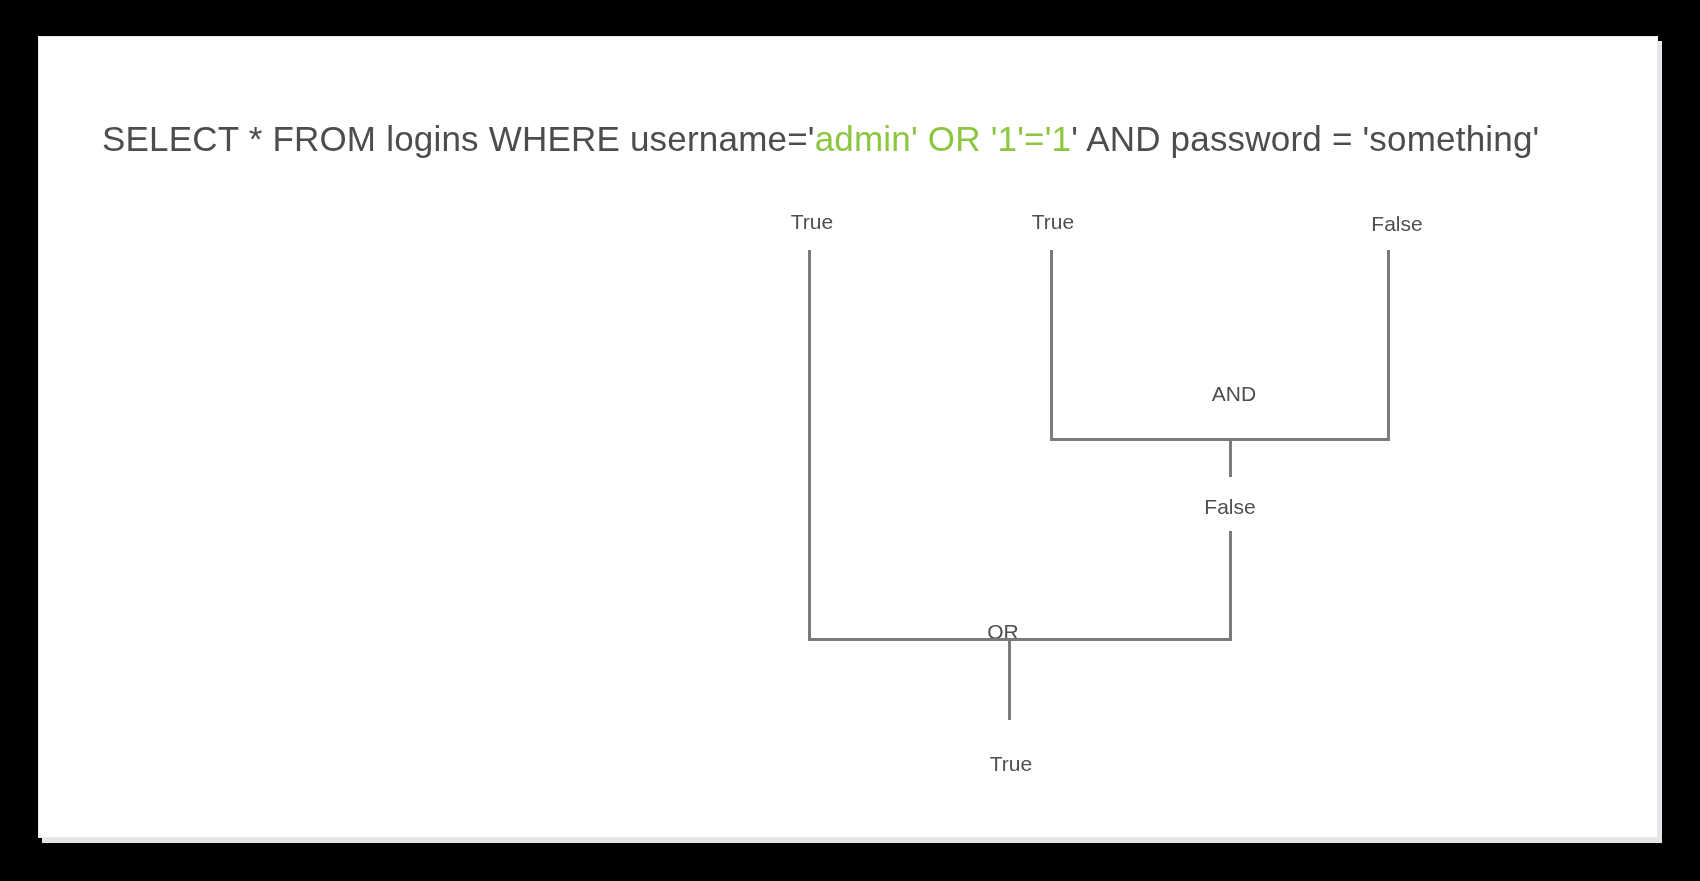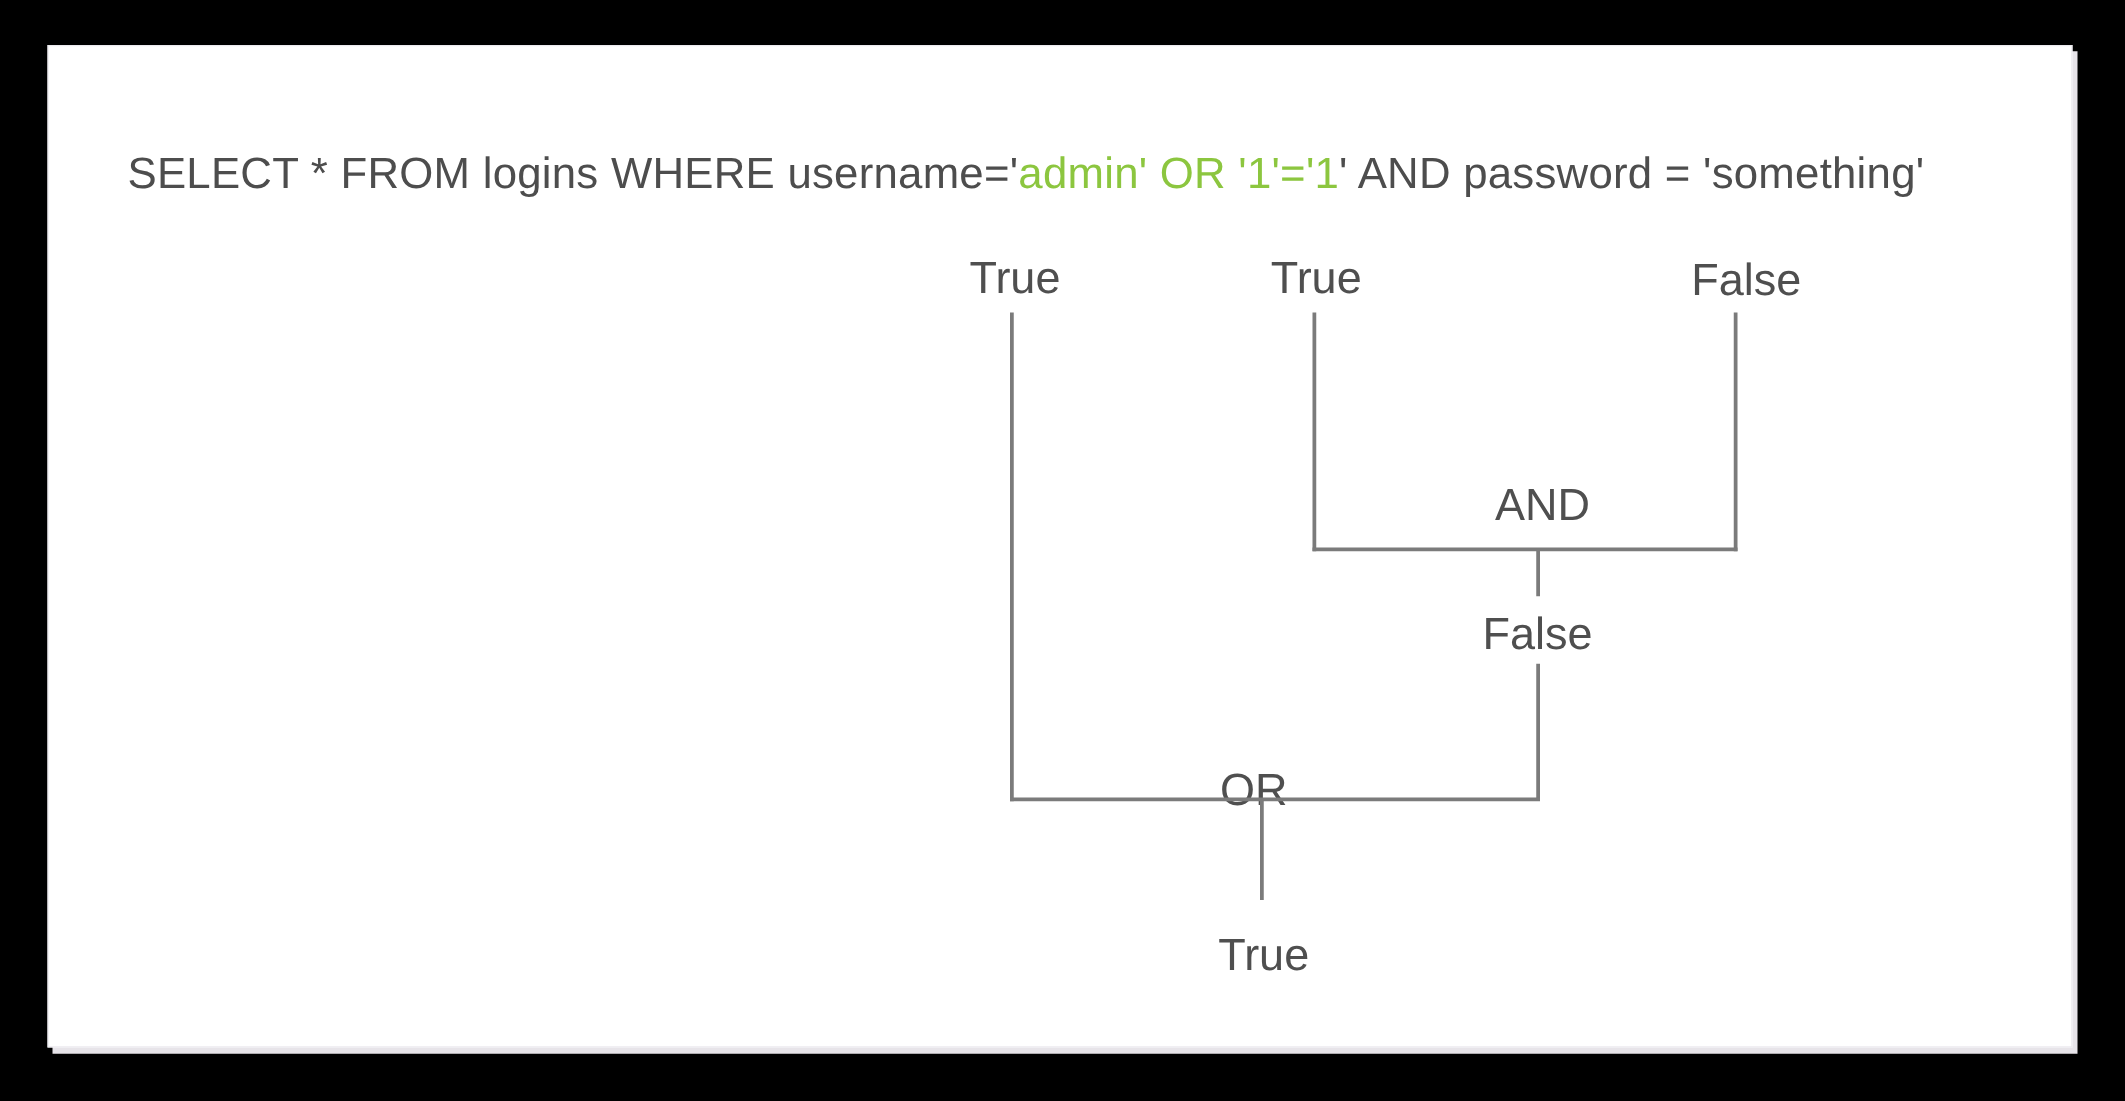--- a/index.html
+++ b/index.html
@@ -27,34 +27,34 @@
     line-height: 42px;
     letter-spacing: 0.2px;
     color: #4d4d4d;
     white-space: nowrap;
   }
   .sql-line .injected { color: #8cc63f; }
 
   .tree-label {
     position: absolute;
     transform: translate(-50%, -50%);
-    font-size: 36px;
+    font-size: 21px;
     color: #4f4f4f;
     white-space: nowrap;
   }
 
   .tl { position: absolute; background: #7b7b7b; }
   .tl.v { width: 3px; }
   .tl.h { height: 3px; }
 
   
   #lbl-true-1   { left: 812px;  top: 222px; }
   #lbl-true-2   { left: 1053px; top: 222px; }
   #lbl-false-top{ left: 1397px; top: 224px; }
-  #lbl-and      { left: 1234px; top: 404px; }
+  #lbl-and      { left: 1234px; top: 394px; }
   #lbl-false-mid{ left: 1230px; top: 507px; }
   #lbl-or       { left: 1003px; top: 632px; }
   #lbl-true-final{ left: 1011px; top: 764px; }
 
   
   #ln-true1-down   { left: 808px;  top: 250px; height: 391px; }
   #ln-true2-down   { left: 1050px; top: 250px; height: 191px; }
   #ln-false-down   { left: 1387px; top: 250px; height: 191px; }
   #ln-and-bottom   { left: 1050px; top: 438px; width: 340px;  }
   #ln-and-stub     { left: 1229px; top: 440px; height: 37px;  }

